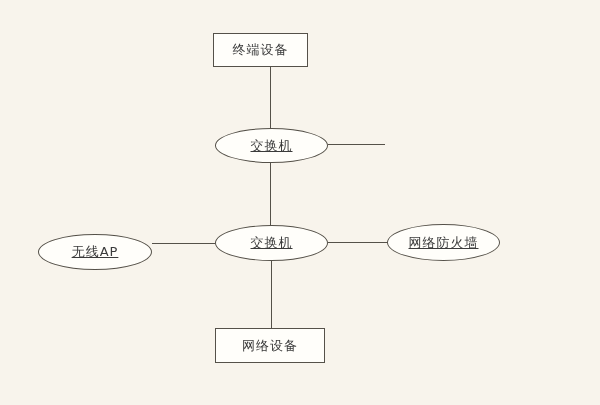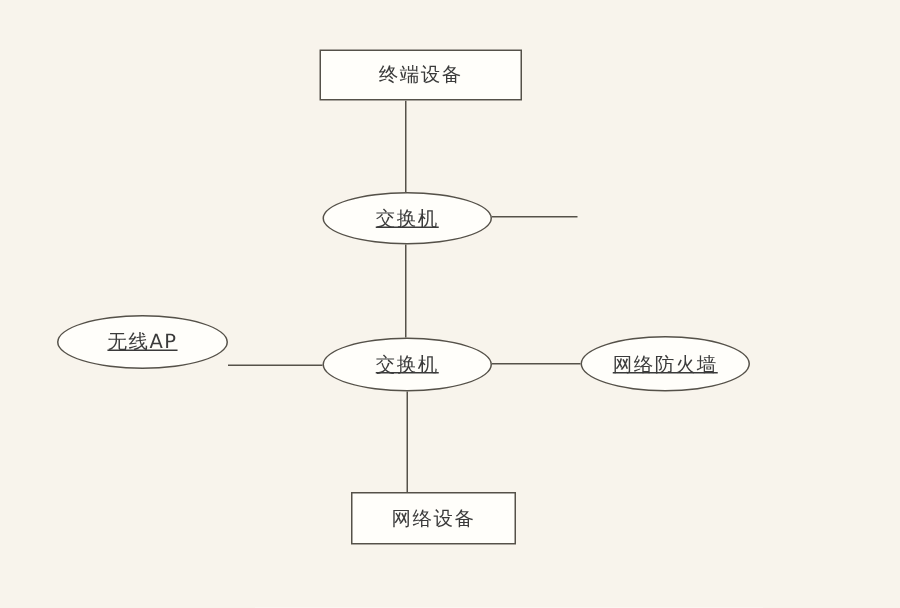--- a/index.html
+++ b/index.html
@@ -24,27 +24,27 @@
     justify-content: center;
     font-size: 13px;
     color: #3b3b3b;
     letter-spacing: 1px;
     white-space: nowrap;
   }
   .rect { border-radius: 0; }
   .ellipse { border-radius: 50%; text-decoration: underline; }
 
   
-  #node-terminal-device { left: 213px; top: 33px;  width: 135px; height: 34px; }
+  #node-terminal-device { left: 213px; top: 33px;  width: 95px; height: 34px; }
   #node-switch-top      { left: 215px; top: 128px; width: 113px; height: 35px; }
   #node-router          { left: 385px; top: 126px; width: 113px; height: 33px; }
-  #node-wireless-ap     { left: 38px;  top: 210px; width: 114px; height: 36px; }
+  #node-wireless-ap     { left: 38px;  top: 234px; width: 114px; height: 36px; }
   #node-switch-center   { left: 215px; top: 225px; width: 113px; height: 36px; }
   #node-firewall        { left: 387px; top: 224px; width: 113px; height: 37px; }
-  #node-network-device  { left: 234px; top: 328px; width: 110px; height: 35px; }
+  #node-network-device  { left: 215px; top: 328px; width: 110px; height: 35px; }
 
   .edge {
     position: absolute;
     background: #555149;
   }
   .edge.v { width: 1px; }
   .edge.h { height: 1px; }
 
   
   #edge-terminal-switchtop   { left: 270px; top: 67px;  height: 61px; }

